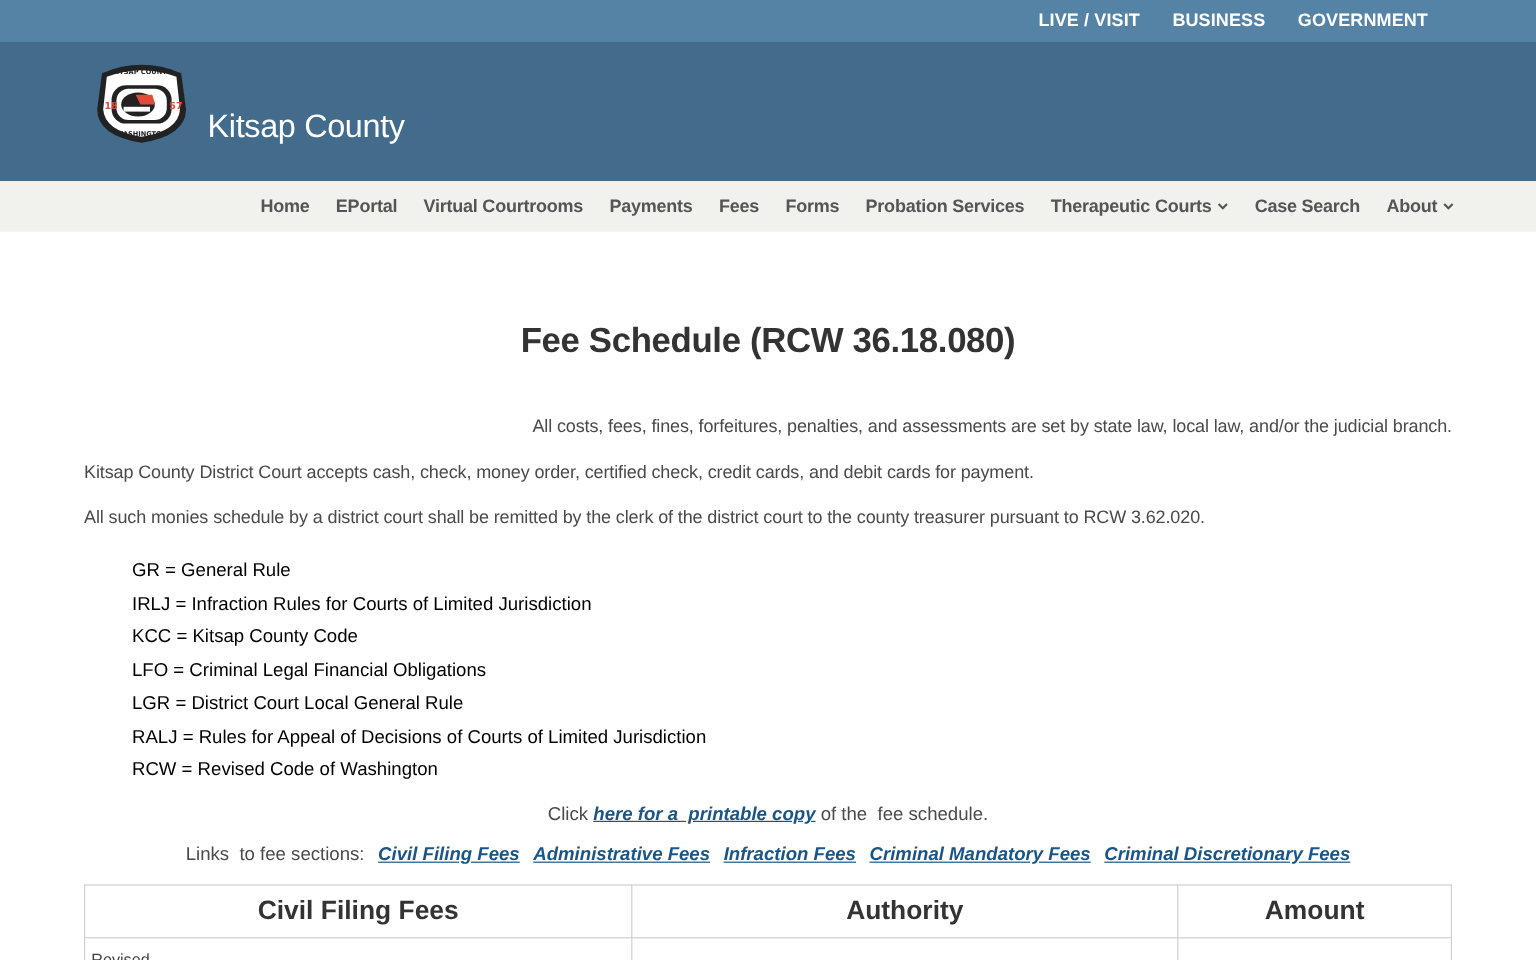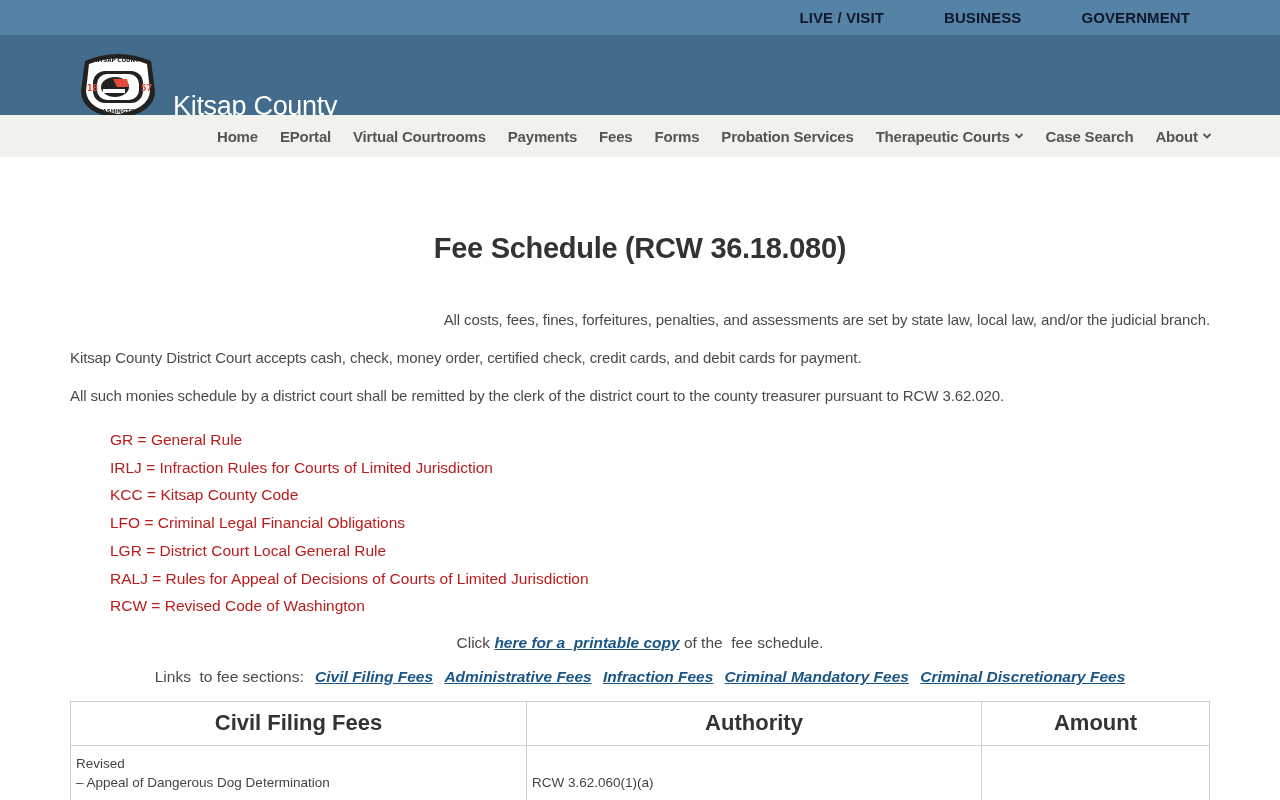--- a/index.html
+++ b/index.html
@@ -1,42 +1,42 @@
 <!DOCTYPE html>
 <html><head>
 <meta charset="utf-8">
 <style>
   * { box-sizing: border-box; margin: 0; padding: 0; }
   html, body { width: 1280px; height: 800px; overflow: hidden; background: #ffffff; }
   body { font-family: "Liberation Sans", "DejaVu Sans", sans-serif; color: #444; }
 
   .topbar { height: 35px; background: #5483a6; position: relative; }
   .topbar ul { list-style: none; position: absolute; right: 90px; top: 0; display: flex; height: 35px; align-items: center; }
-  .topbar li { margin-left: 60px; color: #0f172a; font-weight: bold; font-size: 15px; letter-spacing: 0.1px; cursor: pointer; }
+  .topbar li { margin-left: 27px; color: #ffffff; font-weight: bold; font-size: 15px; letter-spacing: 0.1px; cursor: pointer; }
 
-  .header { height: 80px; background: #426b8c; position: relative; }
+  .header { height: 116px; background: #426b8c; position: relative; }
   .logo { position: absolute; left: 77px; top: 16px; width: 82px; height: 70px; }
   .site-name { position: absolute; left: 173px; top: 71px; transform: translateY(-50%); color: #fff; font-size: 27px; letter-spacing: -0.3px; }
   .search { position: absolute; left: 880px; top: 37px; width: 330px; height: 39px; display: flex; }
   .search input { flex: 1; height: 39px; background: #426b8c; border: 1px solid #e6eef4; border-right: none; border-radius: 3px 0 0 3px; color: #fff; font-size: 13px; padding-left: 10px; font-family: "Liberation Sans", sans-serif; outline: none; }
   .search input::placeholder { color: #f4f7fa; }
   .search button { width: 37px; height: 39px; background: #fff; border: none; border-radius: 0 3px 3px 0; display: flex; align-items: center; justify-content: center; cursor: pointer; }
 
   .mainnav { height: 42px; background: #f1f1ee; position: relative; }
   .mainnav ul { list-style: none; position: absolute; left: 206px; top: 0; height: 42px; display: flex; align-items: center; }
   .mainnav li { margin: 0 11px; font-size: 15px; font-weight: bold; color: #555; display: flex; align-items: center; cursor: pointer; letter-spacing: -0.2px; }
   .mainnav .chev { margin-left: 4px; display: inline-flex; }
 
   .content { padding: 0 70px; }
   h1.title { text-align: center; color: #333; font-size: 29px; font-weight: bold; line-height: 51px; margin-top: 15px; letter-spacing: -0.3px; }
   p.para { font-size: 15px; line-height: 20px; margin-top: 18px; color: #4a4a4a; letter-spacing: -0.1px; }
   p.para.first { margin-top: 36px; text-align: right; }
 
   .abbrev { margin-top: 20px; padding-left: 40px; }
-  .abbrev div { font-size: 15.5px; line-height: 27.7px; color: #b91c1c; }
+  .abbrev div { font-size: 15.5px; line-height: 27.7px; color: #000000; }
 
   .center-line { text-align: center; font-size: 15.5px; margin-top: 14px; color: #4a4a4a; }
   .center-line a, .sections a { color: #1b5585; font-weight: bold; font-style: italic; text-decoration: underline; cursor: pointer; text-align: right; }
   .sections { text-align: center; font-size: 15.5px; margin-top: 16px; color: #4a4a4a; }
   .sections a { margin-left: 7px; }
 
   table.fees { margin-top: 15px; width: 1140px; border-collapse: collapse; }
   table.fees th { border: 1px solid #cfcfcf; font-size: 22px; color: #333; font-weight: bold; height: 44px; text-align: center; }
   table.fees td { border: 1px solid #cfcfcf; font-size: 13.5px; color: #444; vertical-align: top; padding: 8px 5px; line-height: 19px; }
 </style>

